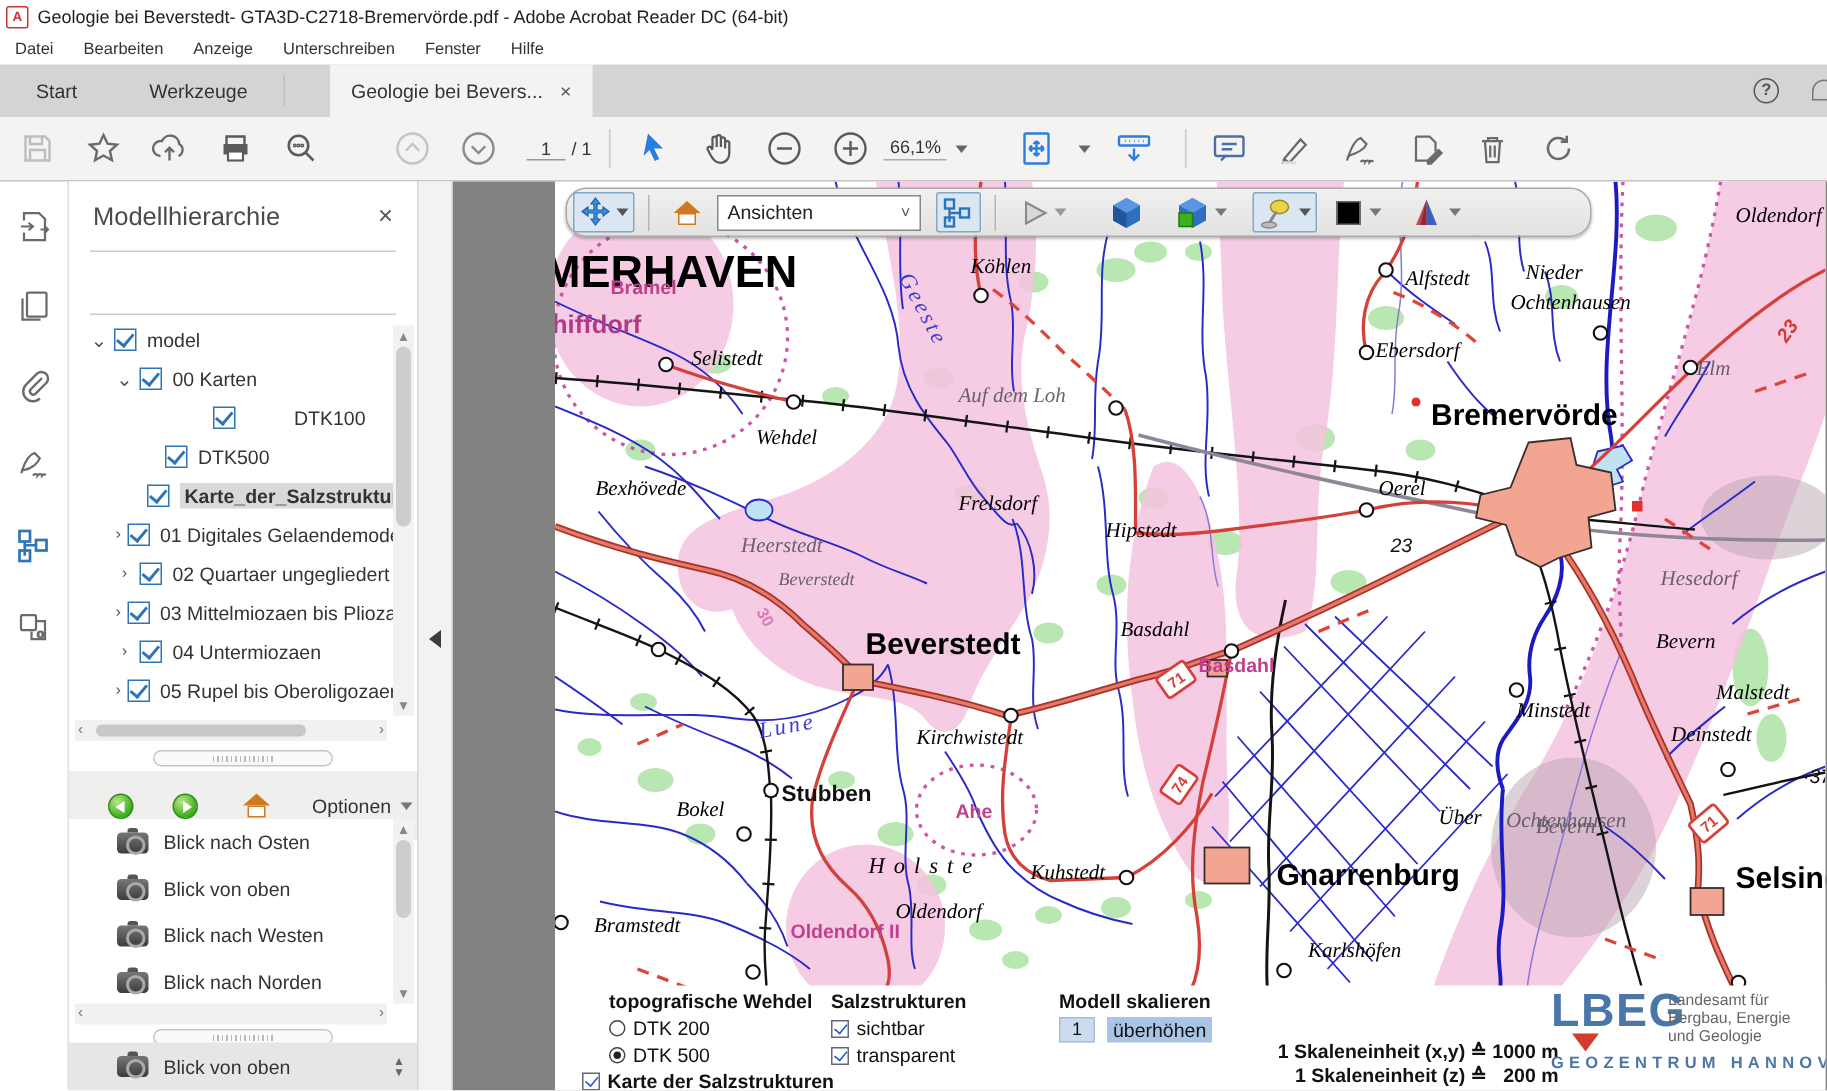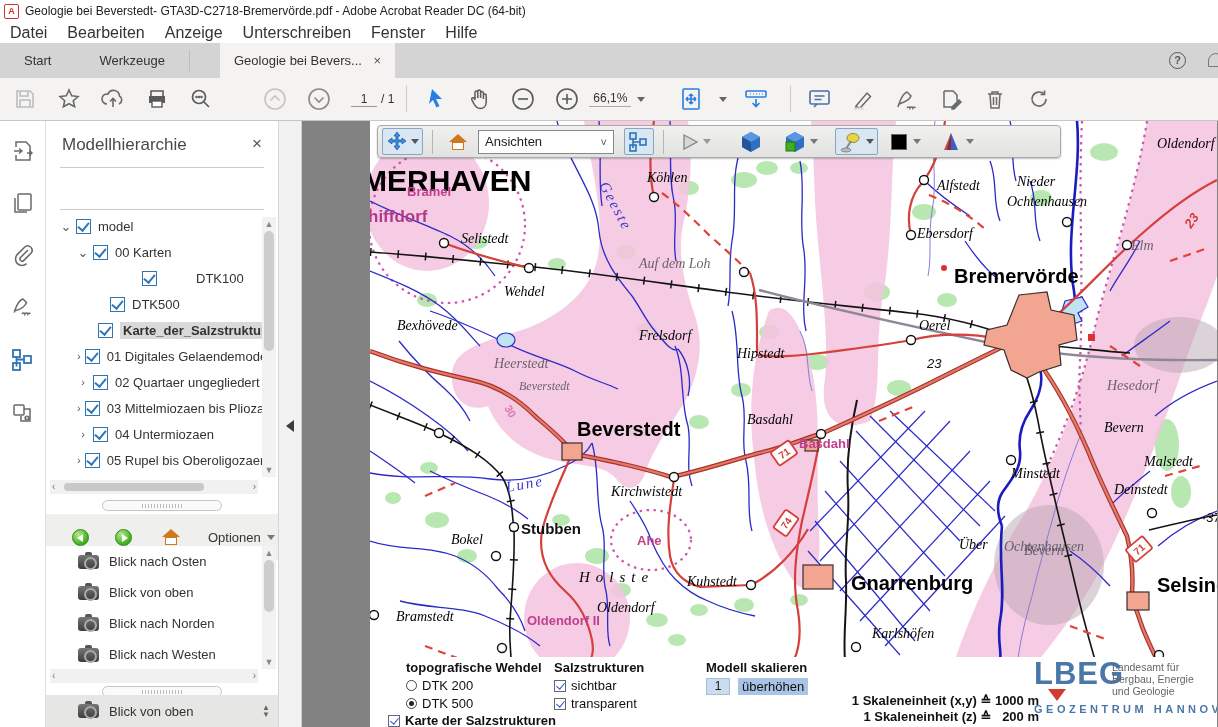--- a/index.html
+++ b/index.html
@@ -1,21 +1,21 @@
 <!DOCTYPE html>
 <html><head>
 <meta charset="utf-8">
 <style>
 * { margin:0; padding:0; box-sizing:border-box; }
 html,body { width:1218px; height:727px; overflow:hidden; font-family:"Liberation Sans",sans-serif; background:#fff; }
 .titlebar { height:22px; background:#fff; display:flex; align-items:center; padding-left:4px; }
 .titlebar .appicon { width:15px; height:15px; background:#fff; border:1px solid #c33; border-radius:2px; color:#c33; font-size:9px; font-weight:bold; display:flex; align-items:center; justify-content:center; margin-right:6px;}
 .titlebar .title { font-size:12px; color:#222; }
 .menubar { height:21px; background:#fff; display:flex; align-items:center; }
-.menubar .mi { font-size:16px; color:#333; padding:0 10px; }
+.menubar .mi { font-size:11px; color:#333; padding:0 10px; }
 .tabbar { height:35px; background:#d4d4d4; position:relative; display:flex; align-items:stretch; }
 .tab { font-size:13px; color:#333; display:flex; align-items:center; padding:0 24px; }
 .tab.doc { background:#f4f3f2; padding:0 14px; width:175px; justify-content:space-between; }
 .tabsep { width:1px; background:#bdbdbd; margin:7px 0; }
 .tab .x { color:#555; font-size:13px; margin-left:10px; }
 .helpq { position:absolute; right:32px; top:9px; width:17px; height:17px; border:1.6px solid #555; border-radius:50%; color:#555; font-size:11px; font-weight:bold; text-align:center; line-height:14px;}
 .bell { position:absolute; right:-6px; top:10px; width:16px; height:14px; border:1.6px solid #777; border-radius:8px 8px 0 0; }
 .toolbar { height:43px; background:#f4f3f2; border-bottom:1px solid #c6c6c6; display:flex; align-items:center; position:relative; }
 .ti { width:30px; height:30px; display:flex; align-items:center; justify-content:center; margin:0 7px; }
 .tsep { width:1px; height:26px; background:#c9c9c9; margin:0 6px; }
@@ -62,21 +62,21 @@
 .bottombar { position:absolute; left:0; right:0; top:574px; height:32px; background:#e6e6e5; display:flex; align-items:center; font-size:13px; color:#333;}
 .spin { position:absolute; right:8px; font-size:8px; color:#666; line-height:7px; text-align:center;}
 .homeicon { width:18px; height:16px; position:relative; margin-left:30px;}
 .homeicon .roof{position:absolute;left:0;top:0;width:0;height:0;border-left:9px solid transparent;border-right:9px solid transparent;border-bottom:8px solid #d07820;}
 .homeicon .base{position:absolute;left:3px;top:8px;width:12px;height:8px;background:#fff;border:1.6px solid #d07820;}
 .optlabel{font-size:13px;color:#333;margin-left:28px;}
 .gapcol { width:24px; background:#f2f2f2; border-left:1px solid #d5d5d5; border-right:1px solid #cfcfcf; position:relative;}
 .gapcol .collapse { position:absolute; top:299px; left:7px; width:0;height:0; border-top:6px solid transparent;border-bottom:6px solid transparent;border-right:8px solid #3c3c3c;}
 .viewer { flex:1; background:#828282; position:relative; }
 .page { position:absolute; left:68px; top:0; width:847px; height:606px; background:#fff; overflow:hidden;}
-.toolbar3d { position:absolute; left:7px; top:4px; width:684px; height:33px; background:linear-gradient(#f0f0ef,#e2e2e0); border:1px solid #a9a9a9; border-radius:4px; display:flex; align-items:center; box-shadow:0 1px 2px rgba(0,0,0,.25);}
+.toolbar3d { position:absolute; left:7px; top:4px; width:684px; height:33px; background:linear-gradient(#f0f0ef,#e2e2e0); border:1px solid #a9a9a9; border-radius:14px; display:flex; align-items:center; box-shadow:0 1px 2px rgba(0,0,0,.25);}
 .t3btn { height:27px; display:flex; align-items:center; padding:0 3px; margin-left:4px; border-radius:2px;}
 .t3btn.pressed { background:#dbe6f3; border:1px solid #87a6c6; }
 .t3sep { width:1px; height:24px; background:#b5b5b5; margin:0 9px;}
 .combo { width:136px; height:24px; background:#fff; border:1px solid #888; display:flex; align-items:center; justify-content:space-between; font-size:13px; color:#222; padding:0 6px; margin-left:8px;}
 .combo .cv { color:#555; font-size:11px;}
 .mapsvg { position:absolute; left:0; top:0; }
 .bpanel { position:absolute; left:0; top:536px; width:847px; height:70px; background:#fff; font-size:13px; color:#111;}
 .bp-title { font-weight:bold; }
 .bp-grp { position:absolute; top:3px; }
 .bp-row { display:flex; align-items:center; margin-top:3px; }
@@ -384,25 +384,25 @@
         <div class="vrow">
           <div class="cam"></div>
           <span>Blick nach Osten</span>
         </div>
         <div class="vrow">
           <div class="cam"></div>
           <span>Blick von oben</span>
         </div>
         <div class="vrow">
           <div class="cam"></div>
-          <span>Blick nach Norden</span>
+          <span>Blick nach Westen</span>
         </div>
         <div class="vrow">
           <div class="cam"></div>
-          <span>Blick nach Westen</span>
+          <span>Blick nach Norden</span>
         </div>
       </div>
     <div class="vsb" style="top:425px; height:123px; right:2px;">
       <div class="arr" style="top:0">▲</div>
       <div class="thumb" style="top:14px; height:52px;"></div>
       <div class="arr" style="bottom:0">▼</div>
     </div>
     <div class="hsb" style="left:4px; right:20px; top:548px;">
       <span style="position:absolute;left:2px;top:1px;">‹</span>
       <span style="position:absolute;right:2px;top:1px;">›</span>

